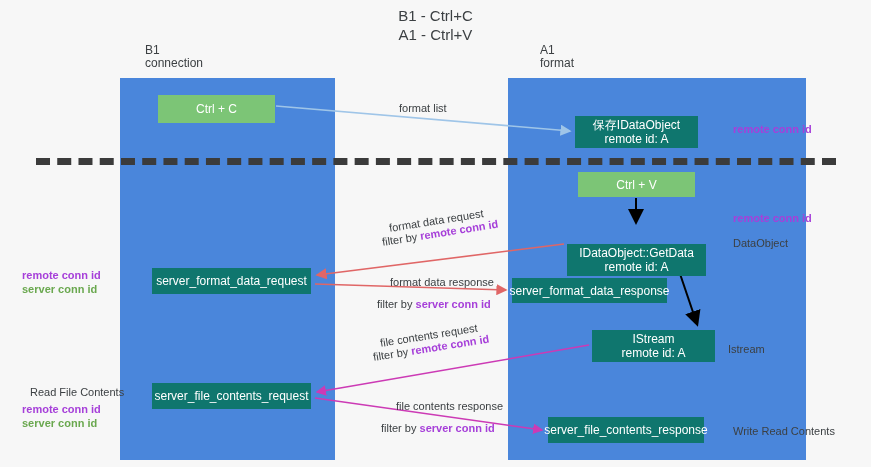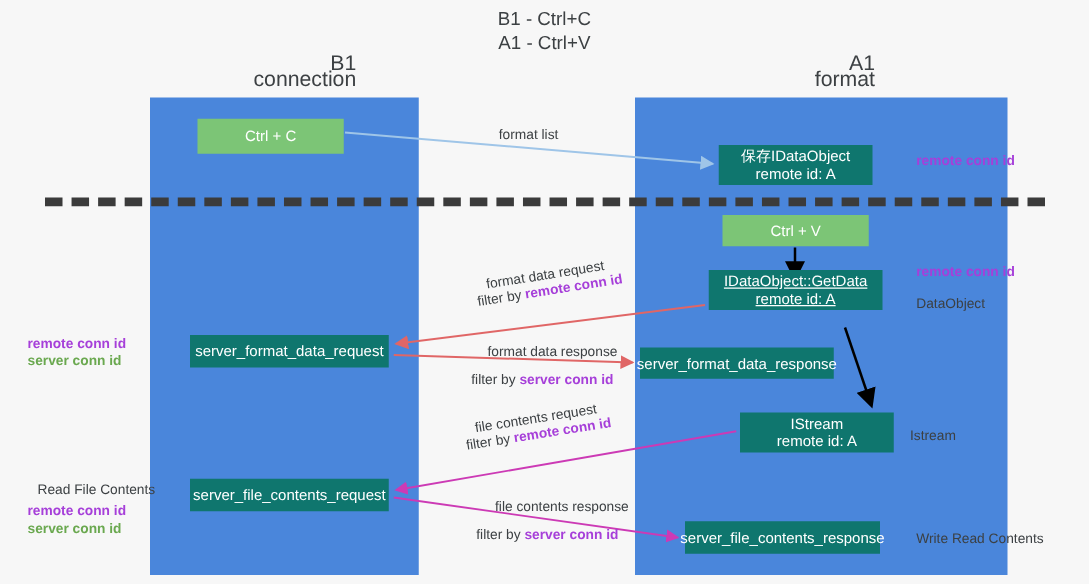--- a/index.html
+++ b/index.html
@@ -15,21 +15,21 @@
   .abs{position:absolute;}
 
   
   #title{
     left:0;top:6px;width:871px;text-align:center;
     font-size:15px;line-height:19px;color:#3c4043;
   }
 
   
   .col-head{
-    text-align:right;font-size:17px;line-height:13px;color:#3c4043;
+    text-align:left;font-size:12px;line-height:13px;color:#3c4043;
   }
   #head-b1{left:145px;top:44px;width:140px;}
   #head-a1{left:540px;top:44px;width:160px;}
 
   
   .lane{background:#4a86db;}
   #lane-b1{left:120px;top:78px;width:215px;height:382px;}
   #lane-a1{left:508px;top:78px;width:298px;height:382px;}
 
   
@@ -46,21 +46,21 @@
     color:#ffffff;
     font-size:12px;line-height:14px;
     padding:2px 0;
   }
   .green{background:#7cc576;}
   .orange{background:#0f766e;}
 
   #box-ctrlc{left:158px;top:95px;width:117px;height:28px;}
   #box-idataobject{left:575px;top:116px;width:123px;height:32px;}
   #box-ctrlv{left:578px;top:172px;width:117px;height:25px;}
-  #box-getdata{left:567px;top:216px;width:139px;height:32px;text-decoration:underline;}
+  #box-getdata{left:567px;top:244px;width:139px;height:32px;}
   #box-sfdreq{left:152px;top:268px;width:159px;height:26px;}
   #box-sfdresp{left:512px;top:278px;width:155px;height:25px;}
   #box-istream{left:592px;top:330px;width:123px;height:32px;}
   #box-sfcreq{left:152px;top:383px;width:159px;height:26px;}
   #box-sfcresp{left:548px;top:417px;width:156px;height:26px;}
 
   
   .note{font-size:11px;line-height:14px;}
   .purple{color:#a63fd9;font-weight:bold;}
   .green-t{color:#6aa84f;font-weight:bold;}

